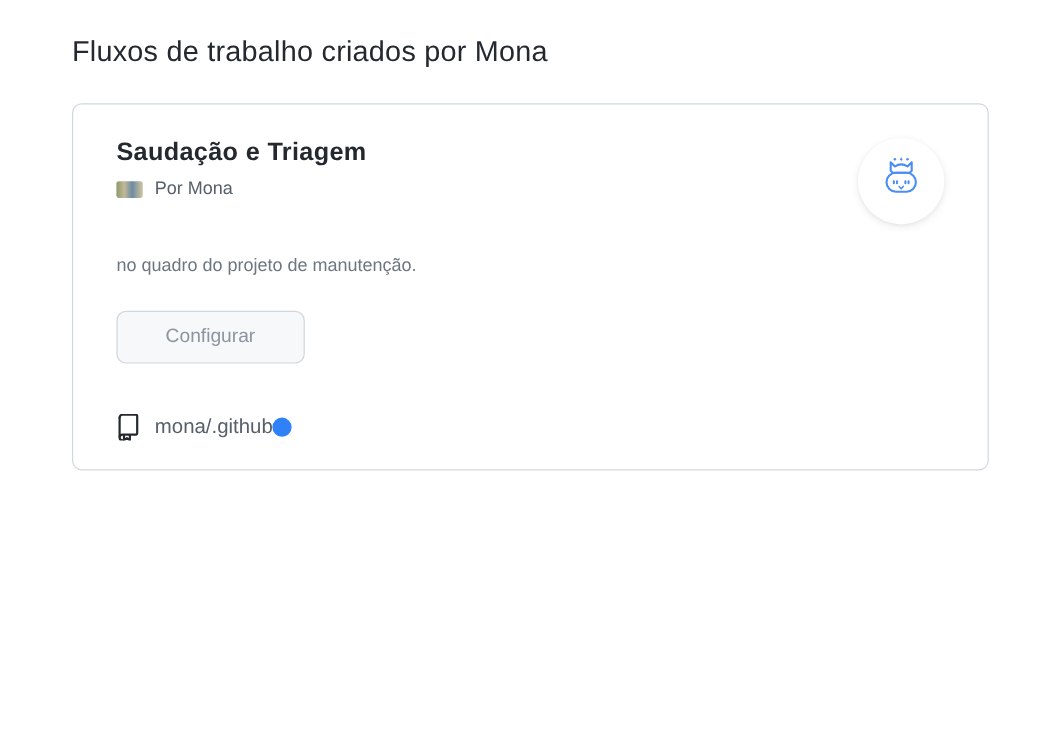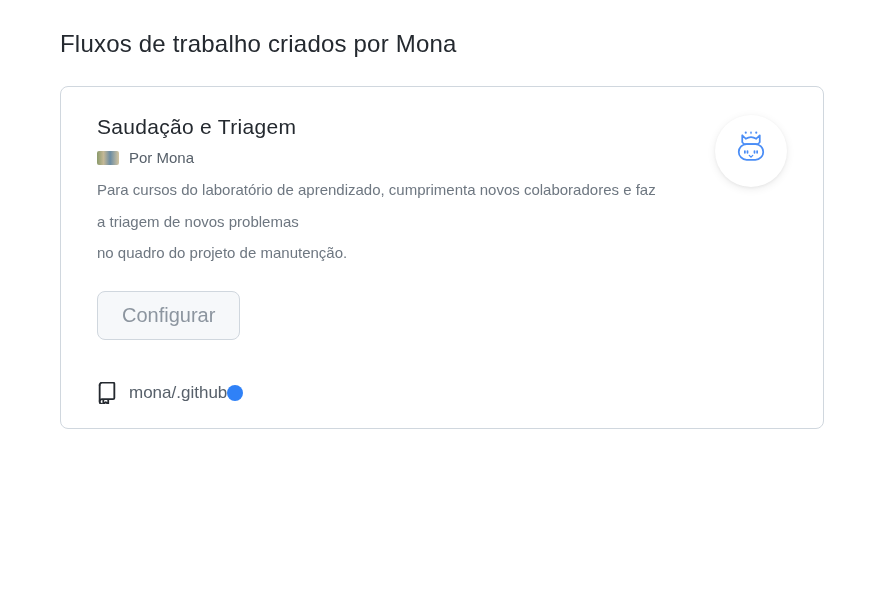--- a/index.html
+++ b/index.html
@@ -23,21 +23,21 @@
     }
     .card {
       border: 1px solid #d0d7de;
       border-radius: 8px;
       padding: 28px 36px 24px 36px;
       position: relative;
       background: #ffffff;
     }
     .card-title {
       font-size: 21px;
-      font-weight: 400;
+      font-weight: 700;
       color: #24292f;
       margin-bottom: 10px;
       letter-spacing: 0.3px;
     }
     .byline {
       display: flex;
       align-items: center;
       gap: 10px;
       font-size: 15px;
       color: #57606a;
@@ -67,22 +67,22 @@
       font-size: 15px;
       color: #6e7781;
       line-height: 2.1;
       margin-bottom: 22px;
       max-width: 560px;
     }
     .configure-btn {
       border: 1px solid #d0d7de;
       background: #f6f8fa;
       color: #8c959f;
-      font-size: 20px;
-      padding: 12px 24px;
+      font-size: 16px;
+      padding: 12px 40px;
       border-radius: 8px;
       cursor: pointer;
       font-family: inherit;
     }
     .card-footer {
       margin-top: 42px;
       display: flex;
       align-items: center;
     }
     .repo-ref {
@@ -120,21 +120,21 @@
   </div>
 
   <h2 class="card-title">Saudação e Triagem</h2>
 
   <div class="byline">
     <span class="avatar"></span>
     <span><span>Por </span><span>Mona</span></span>
   </div>
 
   <p class="description">
-    <span>Para cursos do laboratório de aprendizado, cumprimenta novos colaboradores e faz a triagem de novos problemas</span><br>
+    <br>
     <span>no quadro do projeto de manutenção.</span>
   </p>
 
   <button class="configure-btn">Configurar</button>
 
   <div class="card-footer">
     <div class="repo-ref">
       <svg width="20" height="22" viewBox="0 0 16 18" fill="none">
         <path d="M2 2.5 A2 2 0 0 1 4 0.5 L13 0.5 A1 1 0 0 1 14 1.5 L14 13 A1 1 0 0 1 13 14 L4 14 A2 2 0 0 0 2 16 A2 2 0 0 0 4 18" stroke="#24292f" stroke-width="1.5" fill="none" stroke-linecap="round"></path>
         <path d="M2 2.5 L2 15.5" stroke="#24292f" stroke-width="1.5" stroke-linecap="round"></path>

